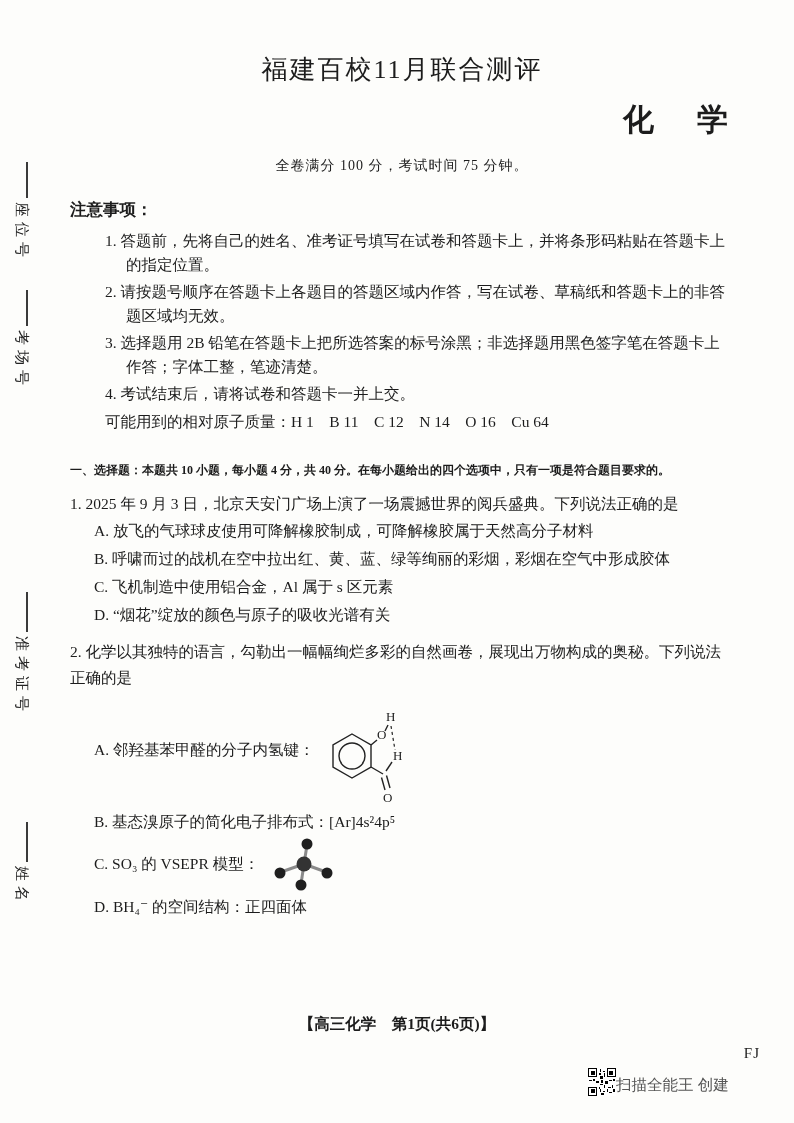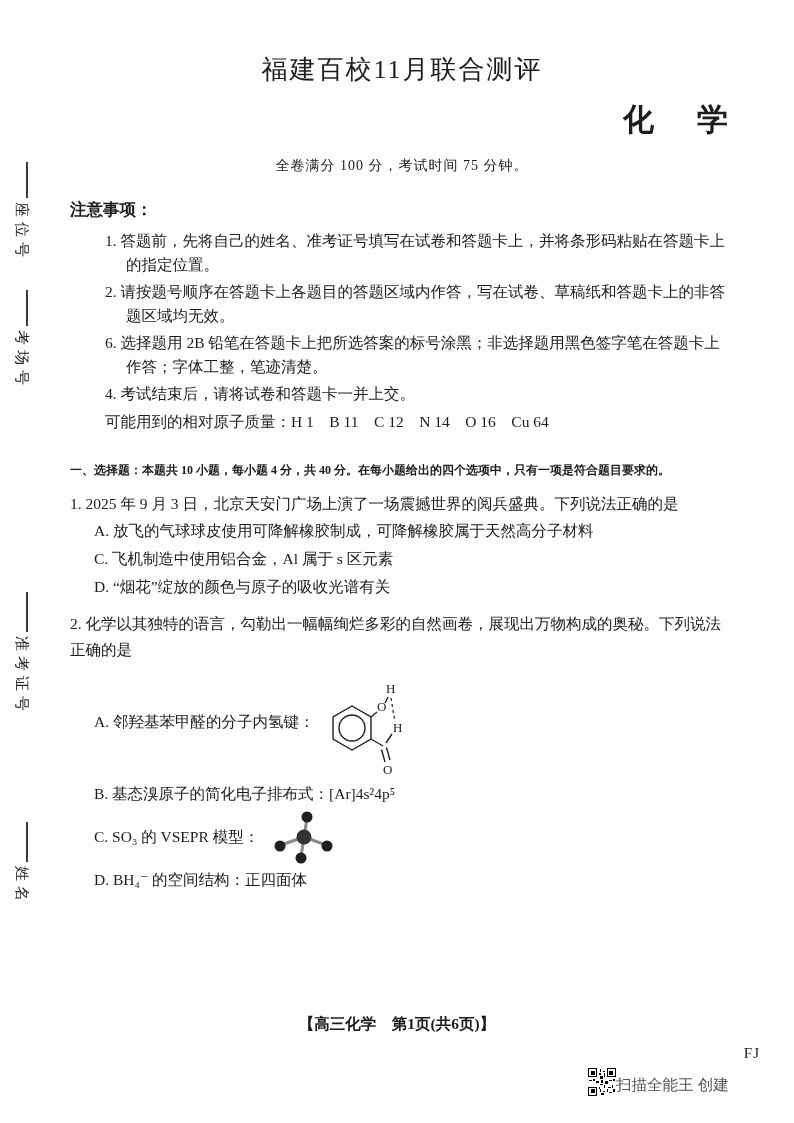--- a/index.html
+++ b/index.html
@@ -55,28 +55,29 @@
   <div class="side-label" style="top:866px;">姓名</div>
 
   <div class="content">
     <h1 class="title">福建百校11月联合测评</h1>
     <h2 class="subject">化　学</h2>
     <div class="exam-info">全卷满分 100 分，考试时间 75 分钟。</div>
 
     <div class="notice-header">注意事项：</div>
     <div class="notice-item">1. 答题前，先将自己的姓名、准考证号填写在试卷和答题卡上，并将条形码粘贴在答题卡上的指定位置。</div>
     <div class="notice-item">2. 请按题号顺序在答题卡上各题目的答题区域内作答，写在试卷、草稿纸和答题卡上的非答题区域均无效。</div>
-    <div class="notice-item">6. 选择题用 2B 铅笔在答题卡上把所选答案的标号涂黑；非选择题用黑色签字笔在答题卡上作答；字体工整，笔迹清楚。</div>
+    <div class="notice-item">3. 选择题用 2B 铅笔在答题卡上把所选答案的标号涂黑；非选择题用黑色签字笔在答题卡上作答；字体工整，笔迹清楚。</div>
     <div class="notice-item">4. 考试结束后，请将试卷和答题卡一并上交。</div>
     <div class="atomic-mass">可能用到的相对原子质量：H 1　B 11　C 12　N 14　O 16　Cu 64</div>
 
     <div class="section-header">一、选择题：本题共 10 小题，每小题 4 分，共 40 分。在每小题给出的四个选项中，只有一项是符合题目要求的。</div>
 
     <div class="q-stem">1. 2025 年 9 月 3 日，北京天安门广场上演了一场震撼世界的阅兵盛典。下列说法正确的是</div>
     <div class="q-option">A. 放飞的气球球皮使用可降解橡胶制成，可降解橡胶属于天然高分子材料</div>
+    <div class="q-option">B. 呼啸而过的战机在空中拉出红、黄、蓝、绿等绚丽的彩烟，彩烟在空气中形成胶体</div>
     <div class="q-option">C. 飞机制造中使用铝合金，Al 属于 s 区元素</div>
     <div class="q-option">D. “烟花”绽放的颜色与原子的吸收光谱有关</div>
 
     <div class="q-stem">2. 化学以其独特的语言，勾勒出一幅幅绚烂多彩的自然画卷，展现出万物构成的奥秘。下列说法正确的是</div>
 
     <div class="q-option q-option-row">
       <span>A. 邻羟基苯甲醛的分子内氢键：</span>
       <svg class="molecule-svg" width="100" height="116" viewBox="0 0 100 116">
         <g stroke="#222" stroke-width="1.4" fill="none">
           <polygon points="32,42 51,53 51,75 32,86 13,75 13,53"></polygon>

